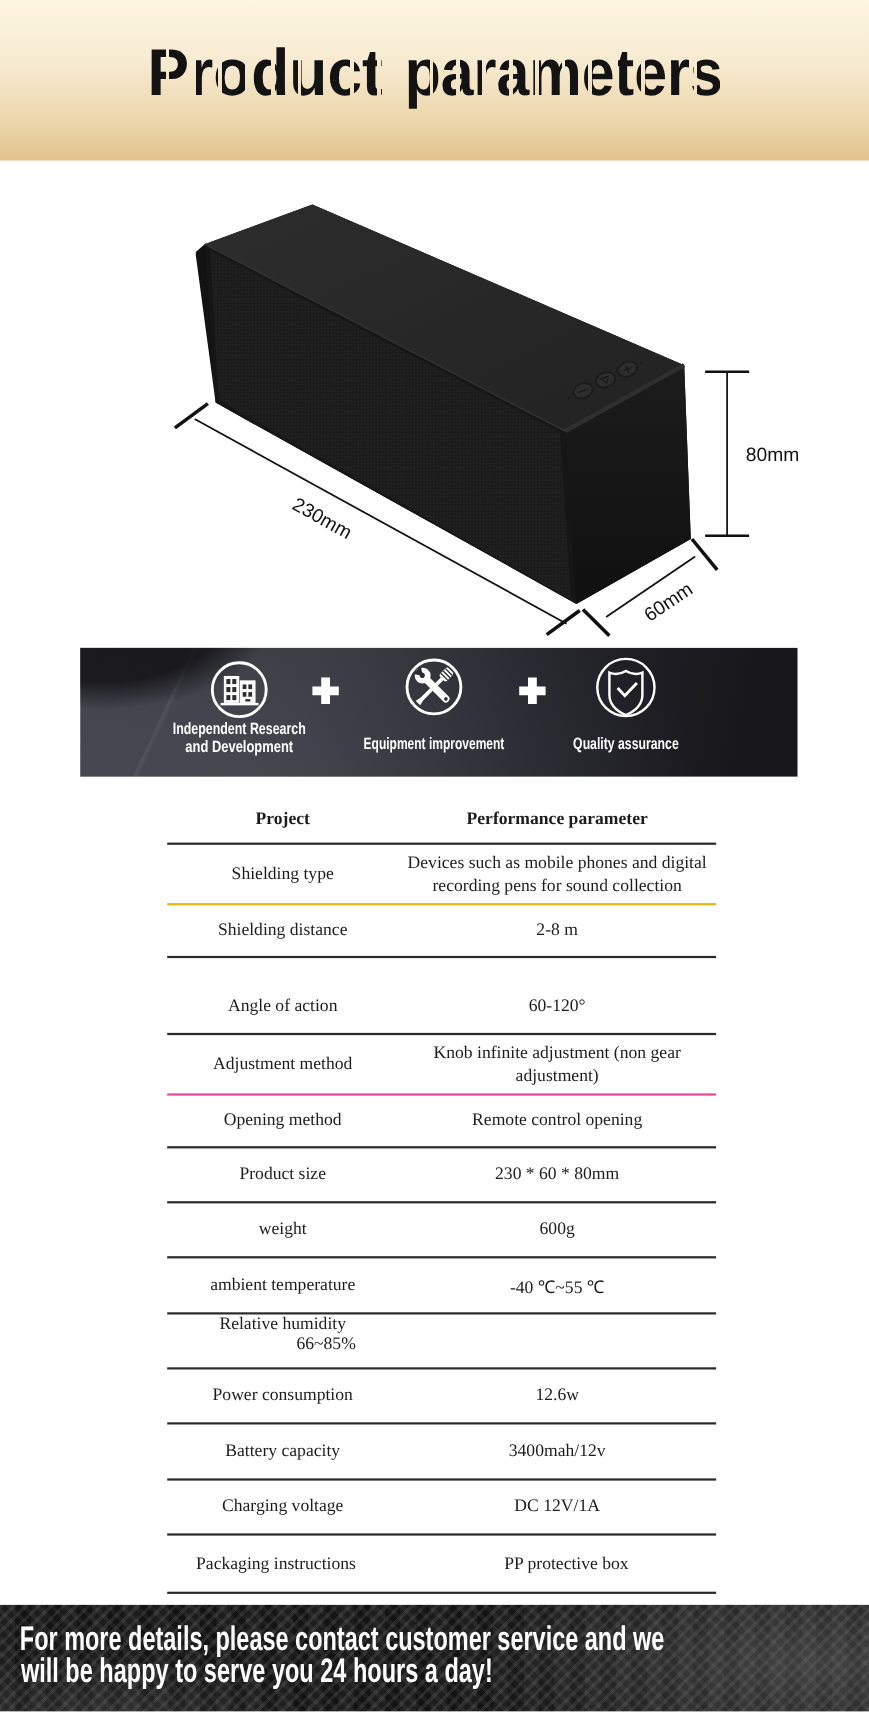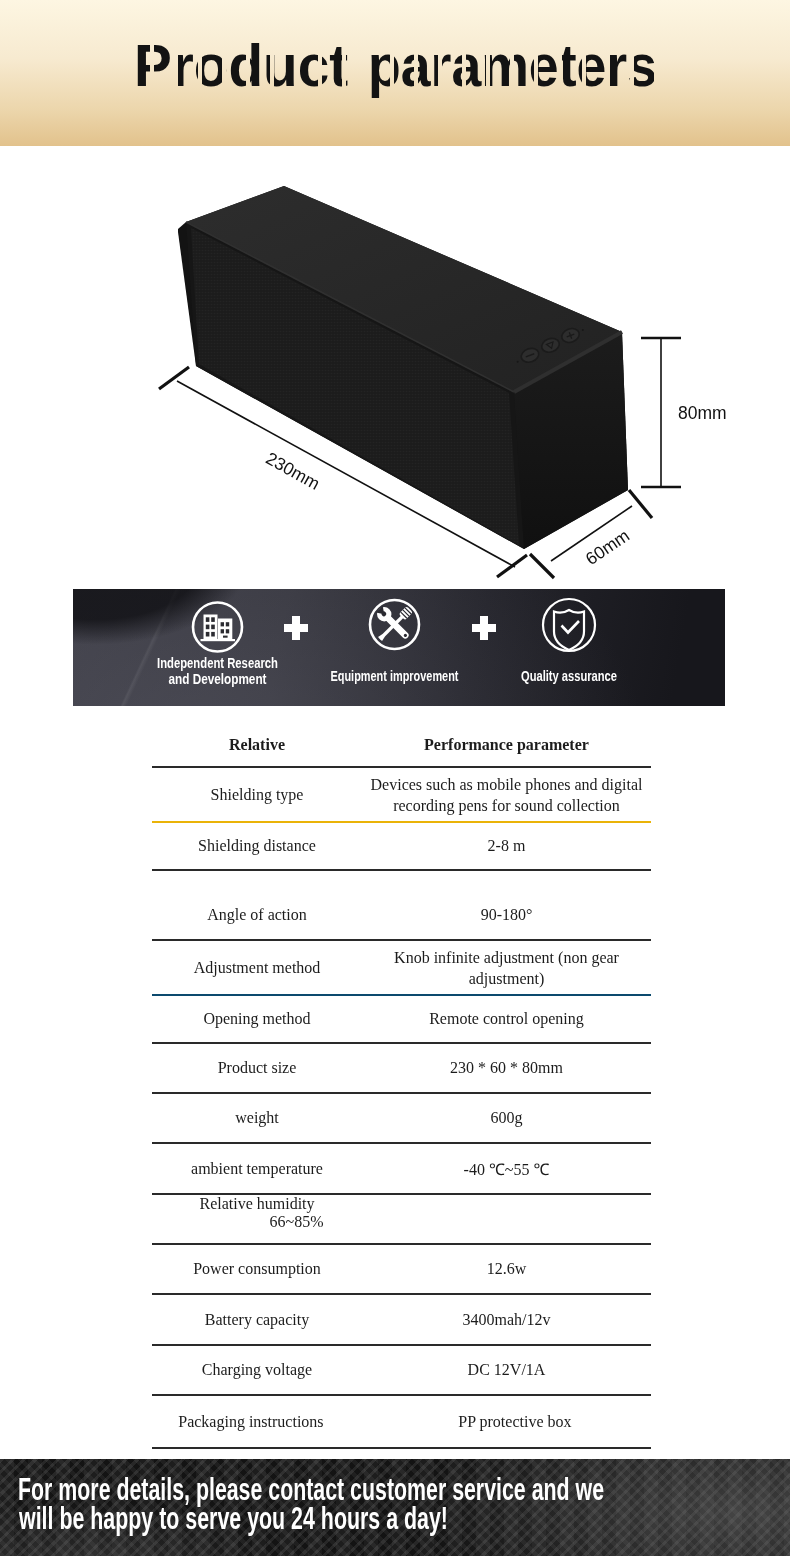--- a/index.html
+++ b/index.html
@@ -155,40 +155,40 @@
 
     <text x="321.5" y="92" textLength="128" lengthAdjust="spacingAndGlyphs">Equipment improvement</text>
 
     <text x="496" y="92" textLength="96" lengthAdjust="spacingAndGlyphs">Quality assurance</text>
   </g>
 </svg>
 
 <div class="abs" style="left:152px;top:724px;width:499px;font-family:'Liberation Serif',serif;font-size:16px;color:#1c1c1c;">
 
   <div style="display:flex;height:42px;border-bottom:2px solid #2a2a2a;font-weight:bold;">
-    <div style="width:210px;display:flex;align-items:center;justify-content:center;">Relative</div>
+    <div style="width:210px;display:flex;align-items:center;justify-content:center;">Project</div>
     <div style="width:289px;display:flex;align-items:center;justify-content:center;">Performance parameter</div>
   </div>
 
   <div style="display:flex;height:53px;border-bottom:2px solid #eab308;">
     <div style="width:210px;display:flex;align-items:center;justify-content:center;">Shielding type</div>
     <div style="width:289px;display:flex;align-items:center;justify-content:center;text-align:center;line-height:21px;">Devices such as mobile phones and digital recording pens for sound collection</div>
   </div>
 
   <div style="display:flex;height:46px;border-bottom:2px solid #2a2a2a;">
     <div style="width:210px;display:flex;align-items:center;justify-content:center;">Shielding distance</div>
     <div style="width:289px;display:flex;align-items:center;justify-content:center;">2-8 m</div>
   </div>
 
   <div style="display:flex;height:48px;border-bottom:2px solid #2a2a2a;margin-top:20px;">
     <div style="width:210px;display:flex;align-items:center;justify-content:center;">Angle of action</div>
-    <div style="width:289px;display:flex;align-items:center;justify-content:center;">90-180°</div>
-  </div>
-
-  <div style="display:flex;height:53px;border-bottom:2px solid #0c4a6e;">
+    <div style="width:289px;display:flex;align-items:center;justify-content:center;">60-120°</div>
+  </div>
+
+  <div style="display:flex;height:53px;border-bottom:2px solid #ec4899;">
     <div style="width:210px;display:flex;align-items:center;justify-content:center;">Adjustment method</div>
     <div style="width:289px;display:flex;align-items:center;justify-content:center;text-align:center;line-height:21px;">Knob infinite adjustment (non gear adjustment)</div>
   </div>
 
   <div style="display:flex;height:46px;border-bottom:2px solid #2a2a2a;">
     <div style="width:210px;display:flex;align-items:center;justify-content:center;">Opening method</div>
     <div style="width:289px;display:flex;align-items:center;justify-content:center;font-family:Liberation Serif, serif;">Remote control opening</div>
   </div>
 
   <div style="display:flex;height:48px;border-bottom:2px solid #2a2a2a;">

